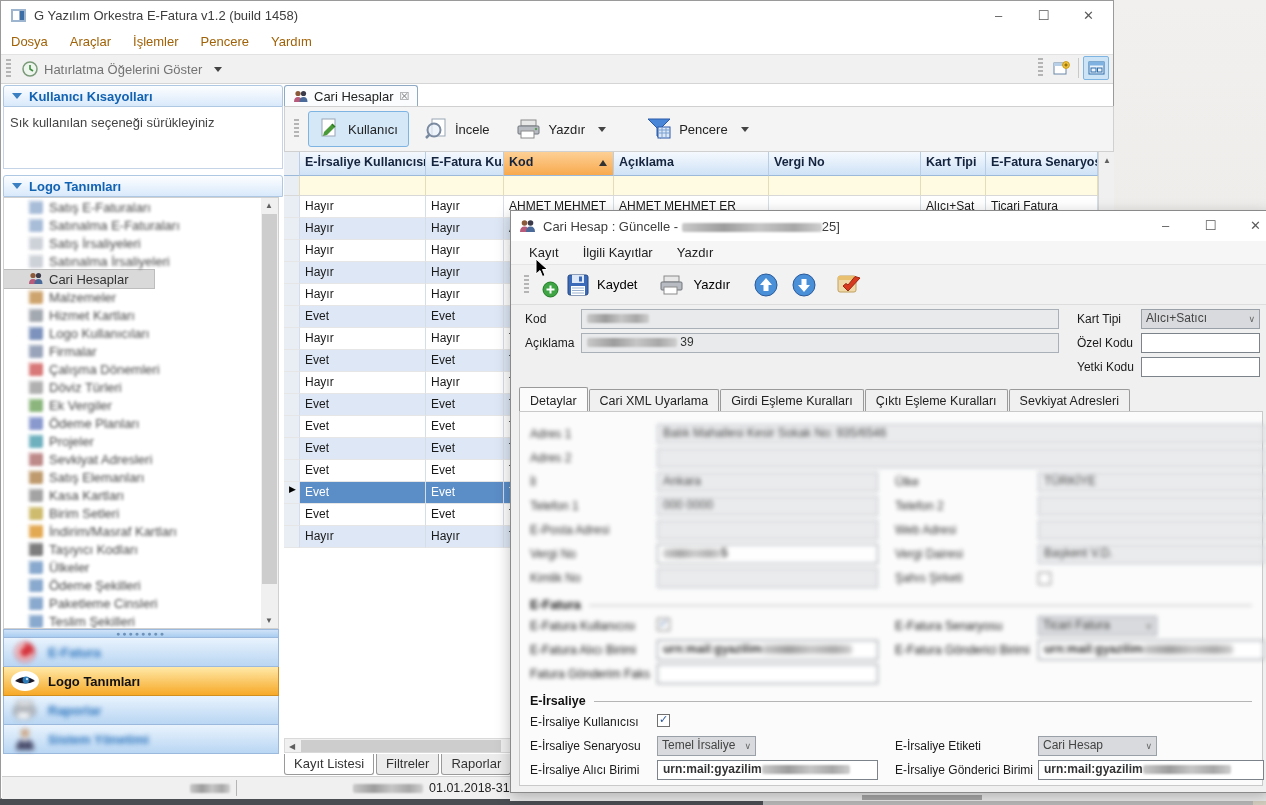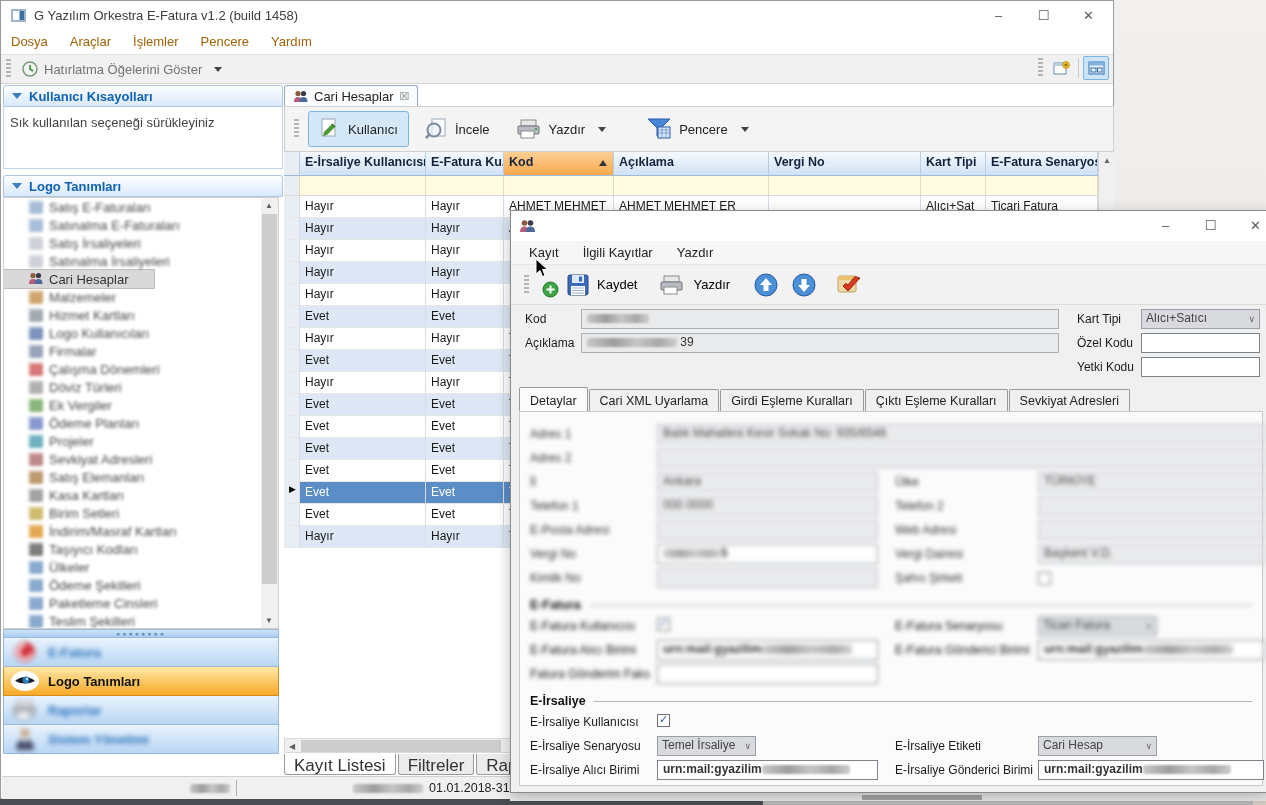--- a/index.html
+++ b/index.html
@@ -64,21 +64,21 @@
   #grid-header .g-cell.sorted { background:linear-gradient(180deg,#fdd095,#f8a94d); }
   .sort-arrow { position:absolute; right:6px; top:8px; width:0; height:0; border-left:4px solid transparent; border-right:4px solid transparent; border-bottom:6px solid #333; }
   #grid-filter .g-cell { background:#fffbe3; border-right:1px solid #e3ddb9; border-bottom:1px solid #d8d8d8; height:22px; }
   .marker-cell { background:#e9eef5 !important; }
   .row-blue .g-cell { background:#dde7f5; }
   .row-sel .g-cell { background:#5b8dc7; color:#fff; }
   .row-sel .marker-cell { background:#e9eef5 !important; color:#000; padding-top:2px; }
   #grid-vscroll { position:absolute; right:0; top:0; width:16px; height:560px; background:#f0f0f0; border-left:1px solid #d5d5d5; }
   #hscroll { position:absolute; left:283px; top:737px; width:814px; height:15px; background:#f0f0f0; border:1px solid #d9d9d9; }
   #hscroll-thumb { position:absolute; left:16px; top:1px; width:200px; height:12px; background:#cdcdcd; }
-  #bottom-tabs { position:absolute; left:283px; top:753px; height:21px; display:flex; font-size:17px; }
+  #bottom-tabs { position:absolute; left:283px; top:753px; height:21px; display:flex; font-size:13px; }
   .btab { padding:2px 9px; border:1px solid #9a9a9a; border-top:none; background:#ececec; color:#333; border-radius:0 0 3px 3px; margin-right:2px; }
   .btab.active { background:#fff; }
   #statusbar { position:absolute; left:1px; top:775px; width:1112px; height:23px; background:#f0f0f0; border-top:1px solid #d0d0d0; display:flex; align-items:center; font-size:12.5px; color:#222; }
   .ssep { width:1px; height:16px; background:#b5b5b5; margin:0 6px; }
   .redact { display:inline-block; height:9px; border-radius:2px; vertical-align:middle;
             background:linear-gradient(90deg,#c9c9c9,#9d9d9d 30%,#c6c6c6 55%,#a8a8a8 80%,#cfcfcf); filter:blur(1.2px); }
 
   
   #dialog { left:510px; top:210px; width:760px; height:583px; background:#f0f0f0; border:1px solid #8a8a8a; box-shadow:0 4px 14px rgba(0,0,0,.25); z-index:50; }
   #dlg-title { height:30px; background:#fff; display:flex; align-items:center; padding-left:8px; gap:8px; font-size:13px; color:#3d3d3d; }
@@ -597,20 +597,21 @@
 </div>
 
 <div id="dialog" class="abs">
   <div id="dlg-title">
     <svg width="16" height="14">
         <circle cx="5.5" cy="4" r="2.8" fill="#8a5a3a"></circle>
         <path d="M1 13 Q1 7.5 5.5 7.5 Q10 7.5 10 13 Z" fill="#b85a7a"></path>
         <circle cx="11.5" cy="4" r="2.8" fill="#3a3a4a"></circle>
         <path d="M7 13 Q7 7.5 11.5 7.5 Q16 7.5 16 13 Z" fill="#4a6a9a"></path>
       </svg>
+    <span><span>Cari Hesap : Güncelle - </span><span class="redact" style="width:140px"></span><span>25]</span></span>
     <div style="position:absolute;left:632px;top:0;display:flex">
       <div class="win-btn">–</div>
       <div class="win-btn">☐</div>
       <div class="win-btn">✕</div>
     </div>
   </div>
   <div id="dlg-menu">
       <div>Kayıt</div>
       <div>İlgili Kayıtlar</div>
       <div>Yazdır</div>

